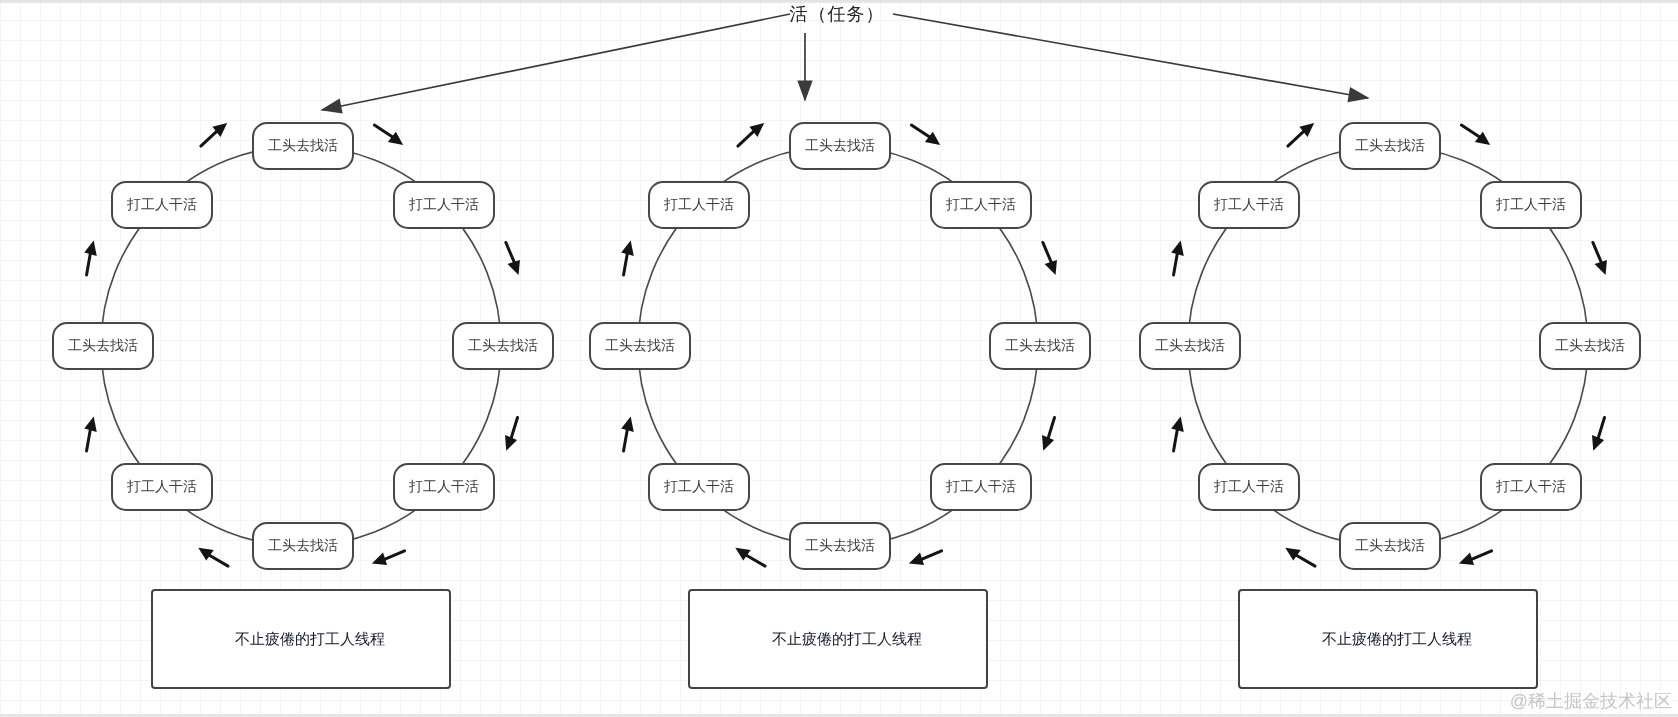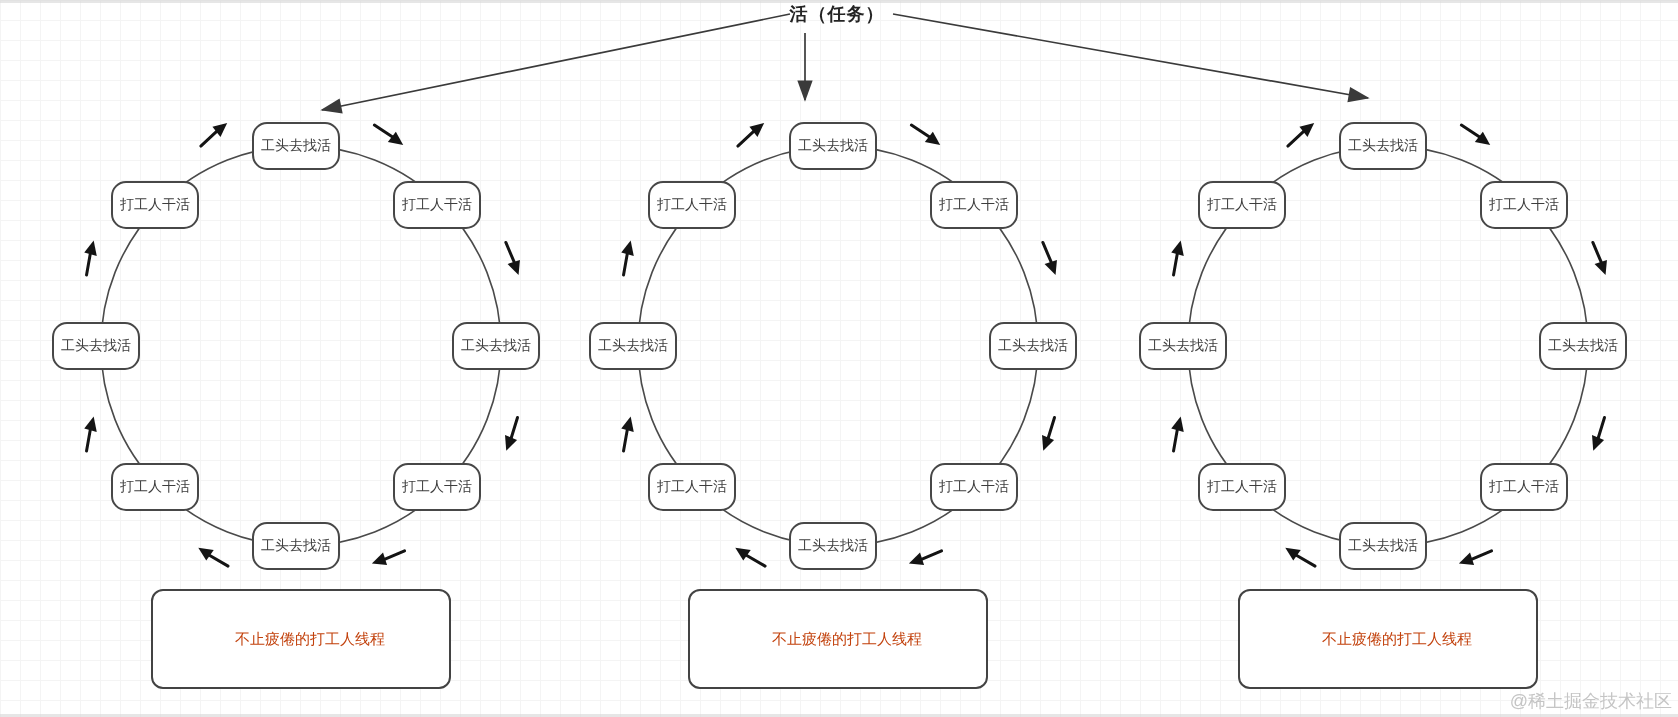--- a/index.html
+++ b/index.html
@@ -12,28 +12,28 @@
       linear-gradient(90deg,#f4f4f4 1px,transparent 1px),
       linear-gradient(#e8e8e8 1px,transparent 1px),
       linear-gradient(90deg,#e8e8e8 1px,transparent 1px);
     background-size:20px 20px,20px 20px,60px 60px,60px 60px;
   }
   .edge-strip{position:absolute;left:0;width:100%;background:#d9d9d9;opacity:.65;}
   .edge-top{top:0;height:3px;}
   .edge-bottom{bottom:0;height:3px;}
   .page-title{
     position:absolute;left:837px;top:2px;transform:translateX(-50%);
-    font-size:18px;font-weight:700;color:#242424;white-space:nowrap;letter-spacing:1px;
+    font-size:18px;font-weight:400;color:#242424;white-space:nowrap;letter-spacing:1px;
   }
   .overlay{position:absolute;left:0;top:0;}
   
   .cycle{position:absolute;top:86px;width:520px;height:520px;}
   .ring{position:absolute;left:0;top:0;}
   .node{
-    position:absolute;width:88px;height:48px;box-sizing:border-box;
+    position:absolute;width:102px;height:48px;box-sizing:border-box;
     background:#ffffff;border:2px solid #474747;border-radius:15px;
     display:flex;align-items:center;justify-content:center;
     font-size:14px;color:#3d3d3d;white-space:nowrap;
   }
   .pos-n {left:211px;top:36px;}
   .pos-ne{left:352px;top:95px;}
   .pos-e {left:411px;top:236px;}
   .pos-se{left:352px;top:377px;}
   .pos-s {left:211px;top:436px;}
   .pos-sw{left:70px; top:377px;}
@@ -46,23 +46,23 @@
   .arr-nne{left:329px;top:39px; transform:rotate(38deg);}
   .arr-ene{left:453px;top:163px;transform:rotate(72deg);}
   .arr-ese{left:453px;top:339px;transform:rotate(112deg);}
   .arr-sse{left:329px;top:463px;transform:rotate(162deg);}
   .arr-ssw{left:153px;top:463px;transform:rotate(215deg);}
   .arr-wsw{left:29px; top:339px;transform:rotate(-75deg);}
   .arr-wnw{left:29px; top:163px;transform:rotate(-75deg);}
   
   .thread{
     position:absolute;top:589px;width:300px;height:100px;box-sizing:border-box;
-    background:#ffffff;border:2px solid #434343;border-radius:12px;
+    background:#ffffff;border:2px solid #434343;border-radius:4px;
     display:flex;align-items:center;justify-content:center;
-    font-size:15px;color:#c2410c;white-space:nowrap;padding-left:18px;
+    font-size:15px;color:#0f172a;white-space:nowrap;padding-left:18px;
   }
   .watermark{
     position:absolute;right:6px;bottom:4px;
     font-size:18px;color:#c5c5c5;white-space:nowrap;
   }
 </style>
 </head>
 <body>
 
 <div class="canvas">

